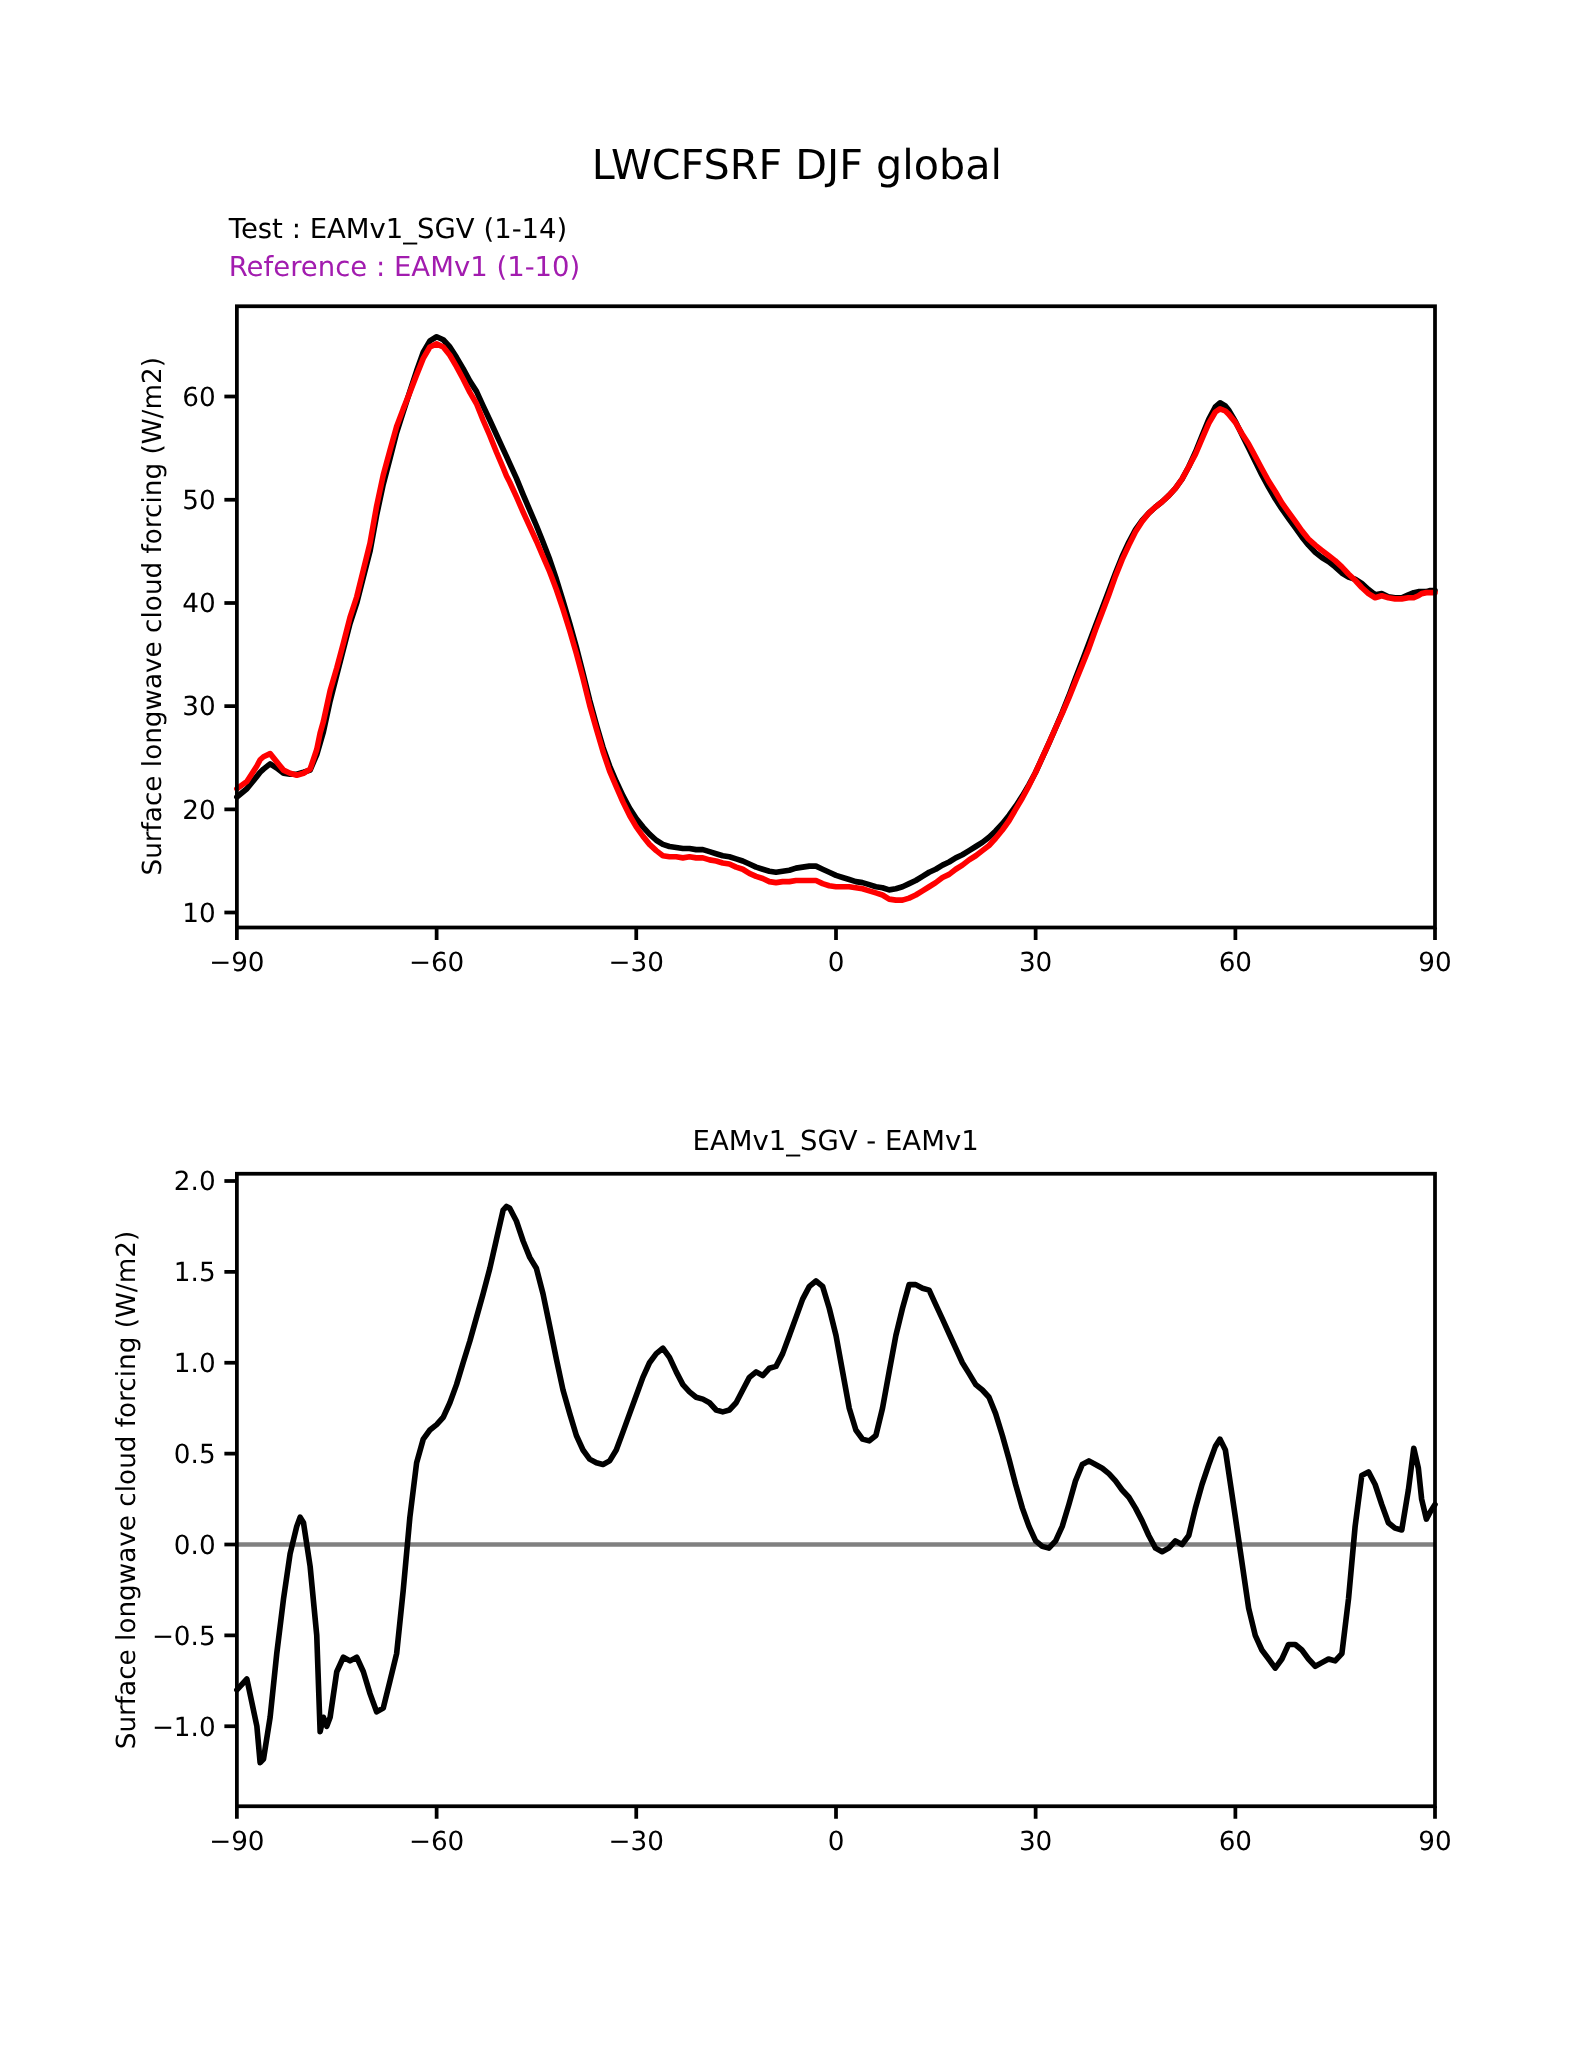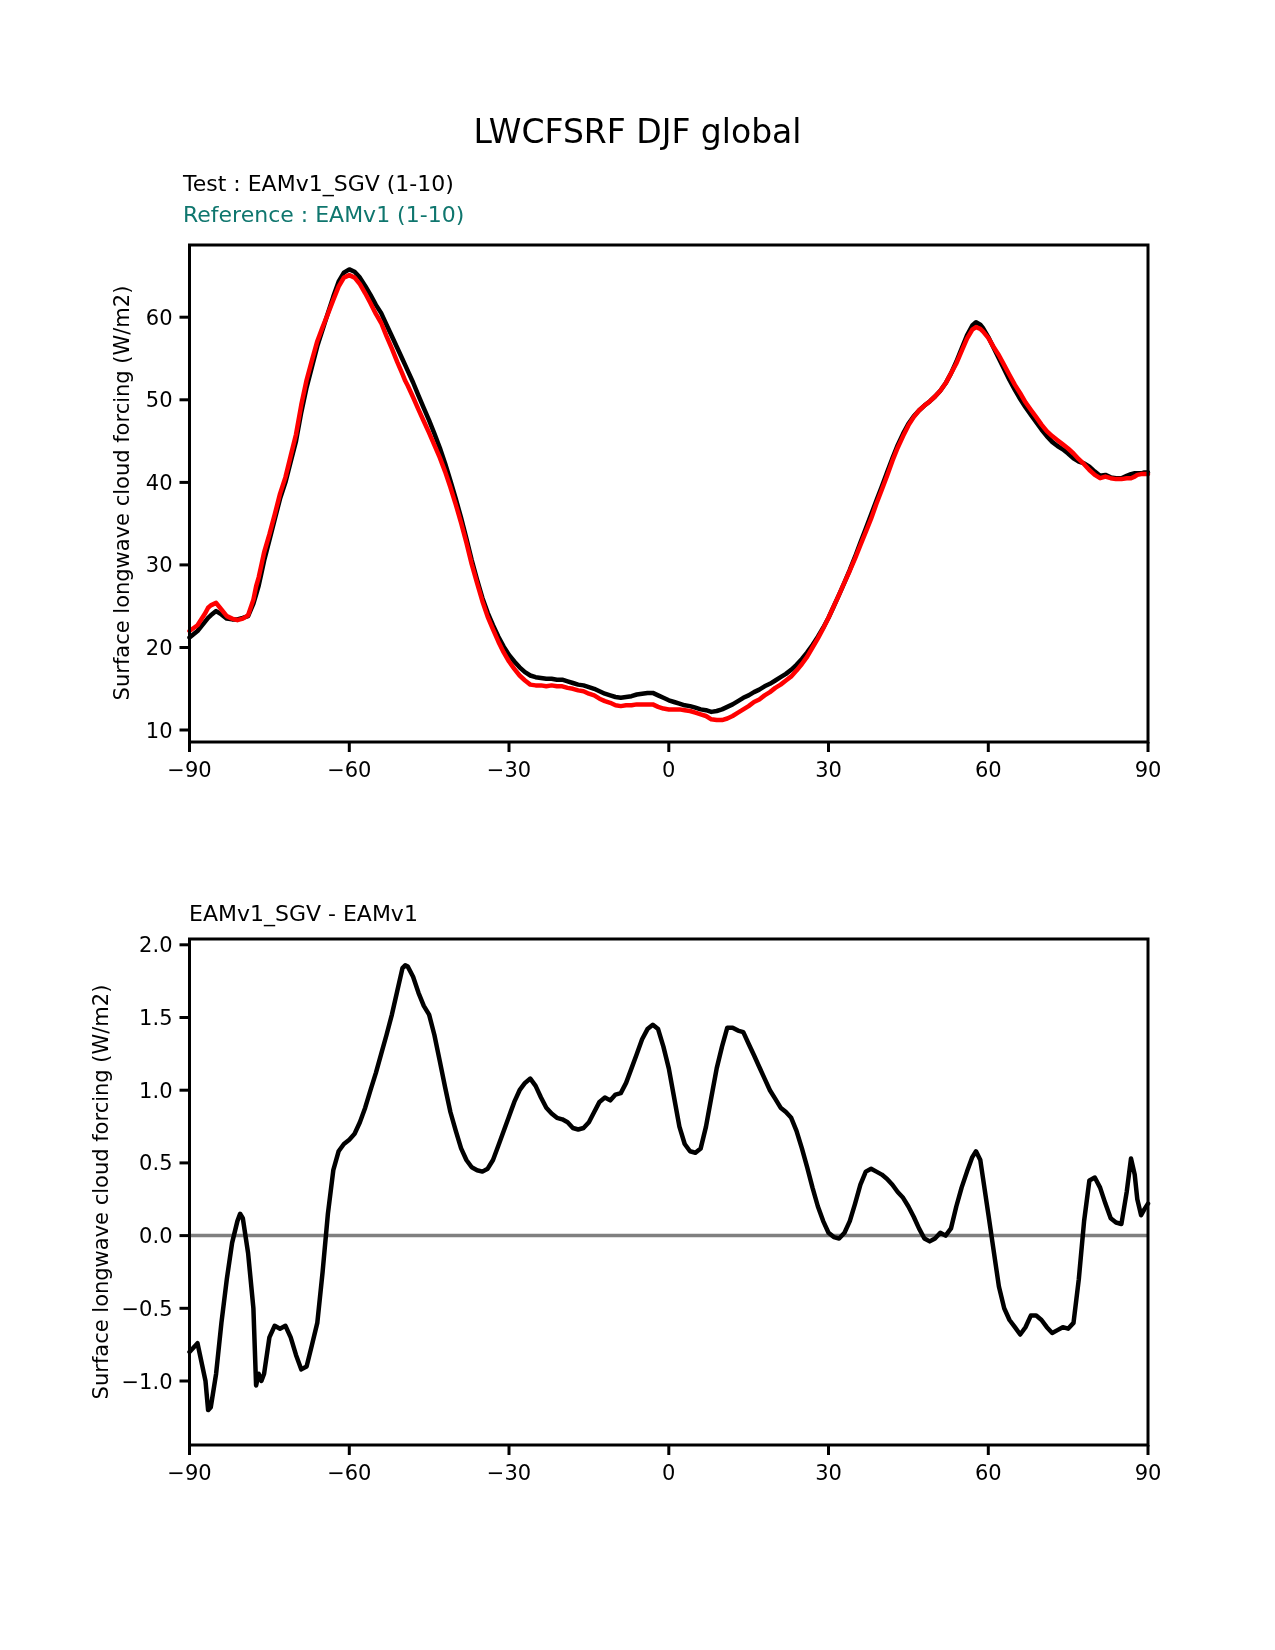--- a/index.html
+++ b/index.html
@@ -14,21 +14,21 @@
   .suptitle{
     position:absolute;left:0;top:72px;width:1275px;
     text-align:center;font-size:33px;margin-top:40px;
   }
   .legend{
     position:absolute;left:183px;top:168px;
     font-size:22px;line-height:31px;
   }
   .subtitle{
     position:absolute;left:189px;top:901px;width:959px;
-    text-align:left;font-size:22px;
+    text-align:center;font-size:22px;
   }
   .ylabel{
     position:absolute;
     transform:translate(-50%,-50%) rotate(-90deg);
     white-space:nowrap;
     font-size:21px;
   }
   svg.chart{position:absolute;left:0;top:0;}
 </style>
 </head>
@@ -99,22 +99,22 @@
         <line x1="179.5" x2="189.5" y1="1017.5" y2="1017.5" stroke="#000000" stroke-width="3"></line>
         <text x="172.5" y="1025" text-anchor="end" font-size="21" fill="#000000">1.5</text>
         <line x1="179.5" x2="189.5" y1="944.8" y2="944.8" stroke="#000000" stroke-width="3"></line>
         <text x="172.5" y="952.3" text-anchor="end" font-size="21" fill="#000000">2.0</text>
       </g>
     </svg>
 
   <div class="suptitle">LWCFSRF DJF global</div>
 
   <div class="legend">
-    <div class="legend-test" style="color: rgb(0, 0, 0);">Test : EAMv1_SGV (1-10)</div>
-    <div class="legend-ref" style="color: #0f766e;">Reference : EAMv1 (1-10)</div>
+    <div class="legend-test" style="color: rgb(0, 0, 0);">Test : EAMv1_SGV (1-14)</div>
+    <div class="legend-ref" style="color: #a21caf;">Reference : EAMv1 (1-10)</div>
   </div>
 
   <div class="ylabel" style="left:122px;top:493px;">Surface longwave cloud forcing (W/m2)</div>
 
   <div class="subtitle">EAMv1_SGV - EAMv1</div>
 
   <div class="ylabel" style="left:101px;top:1192px;">Surface longwave cloud forcing (W/m2)</div>
 
 </div>
 

